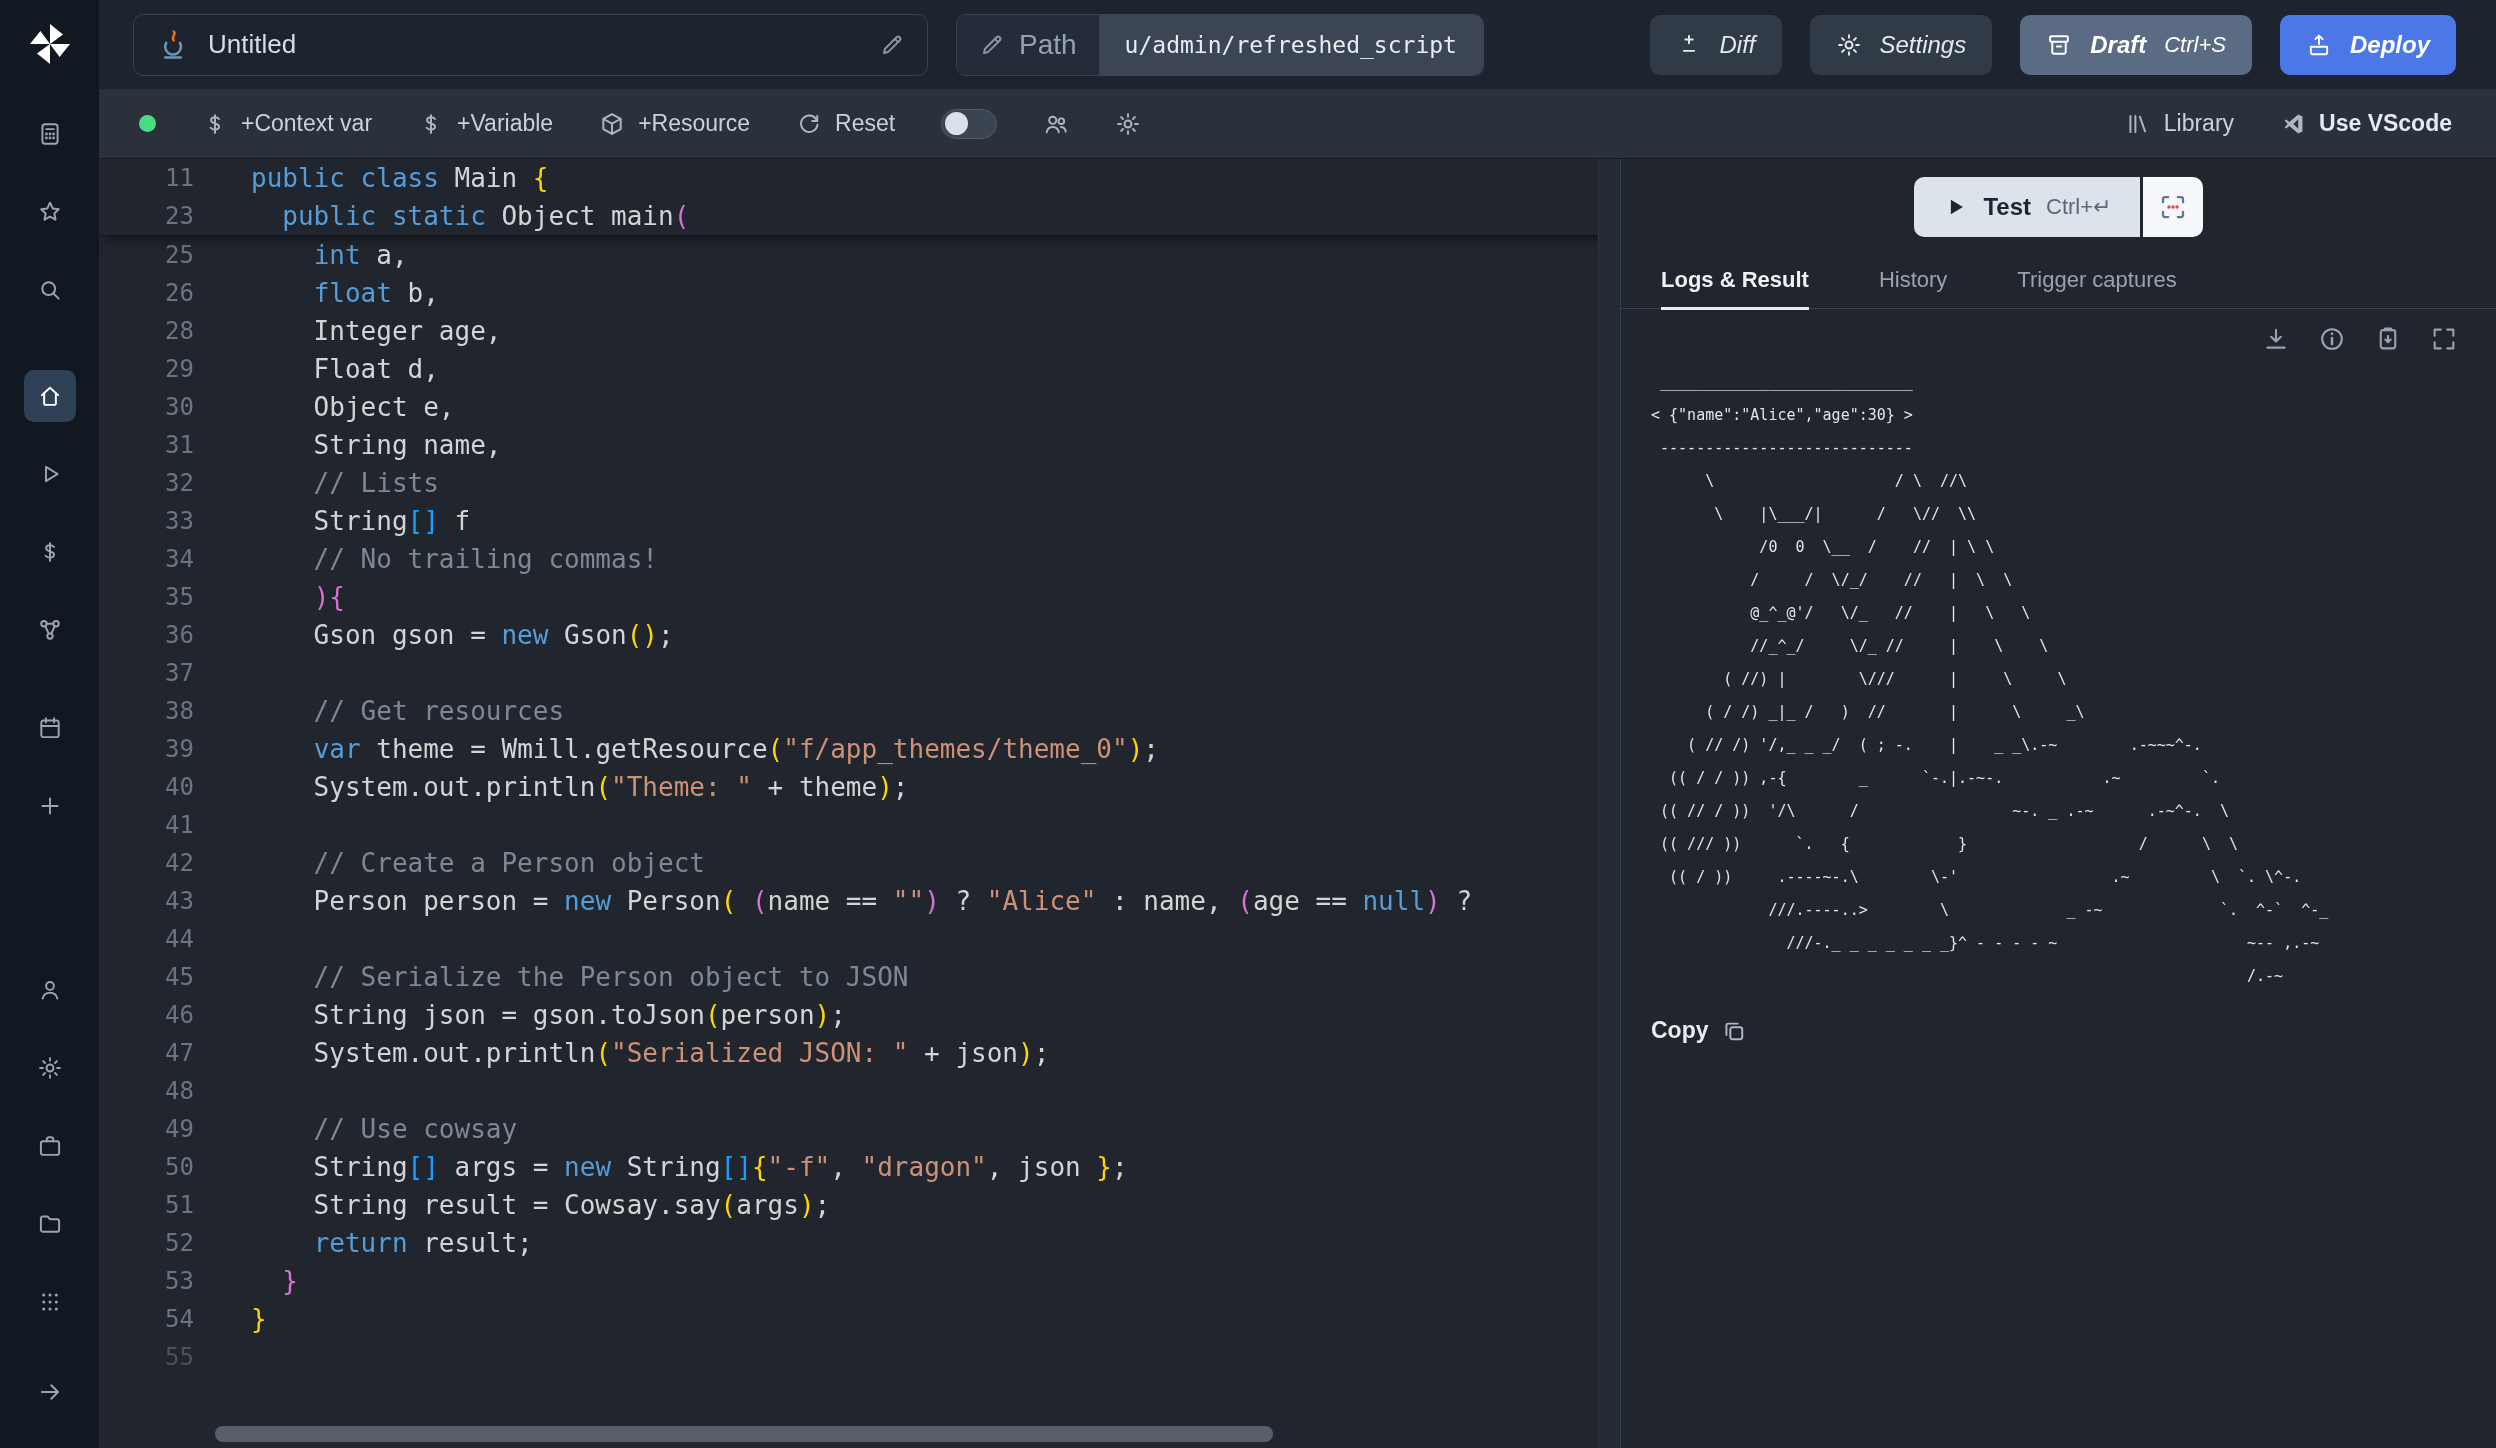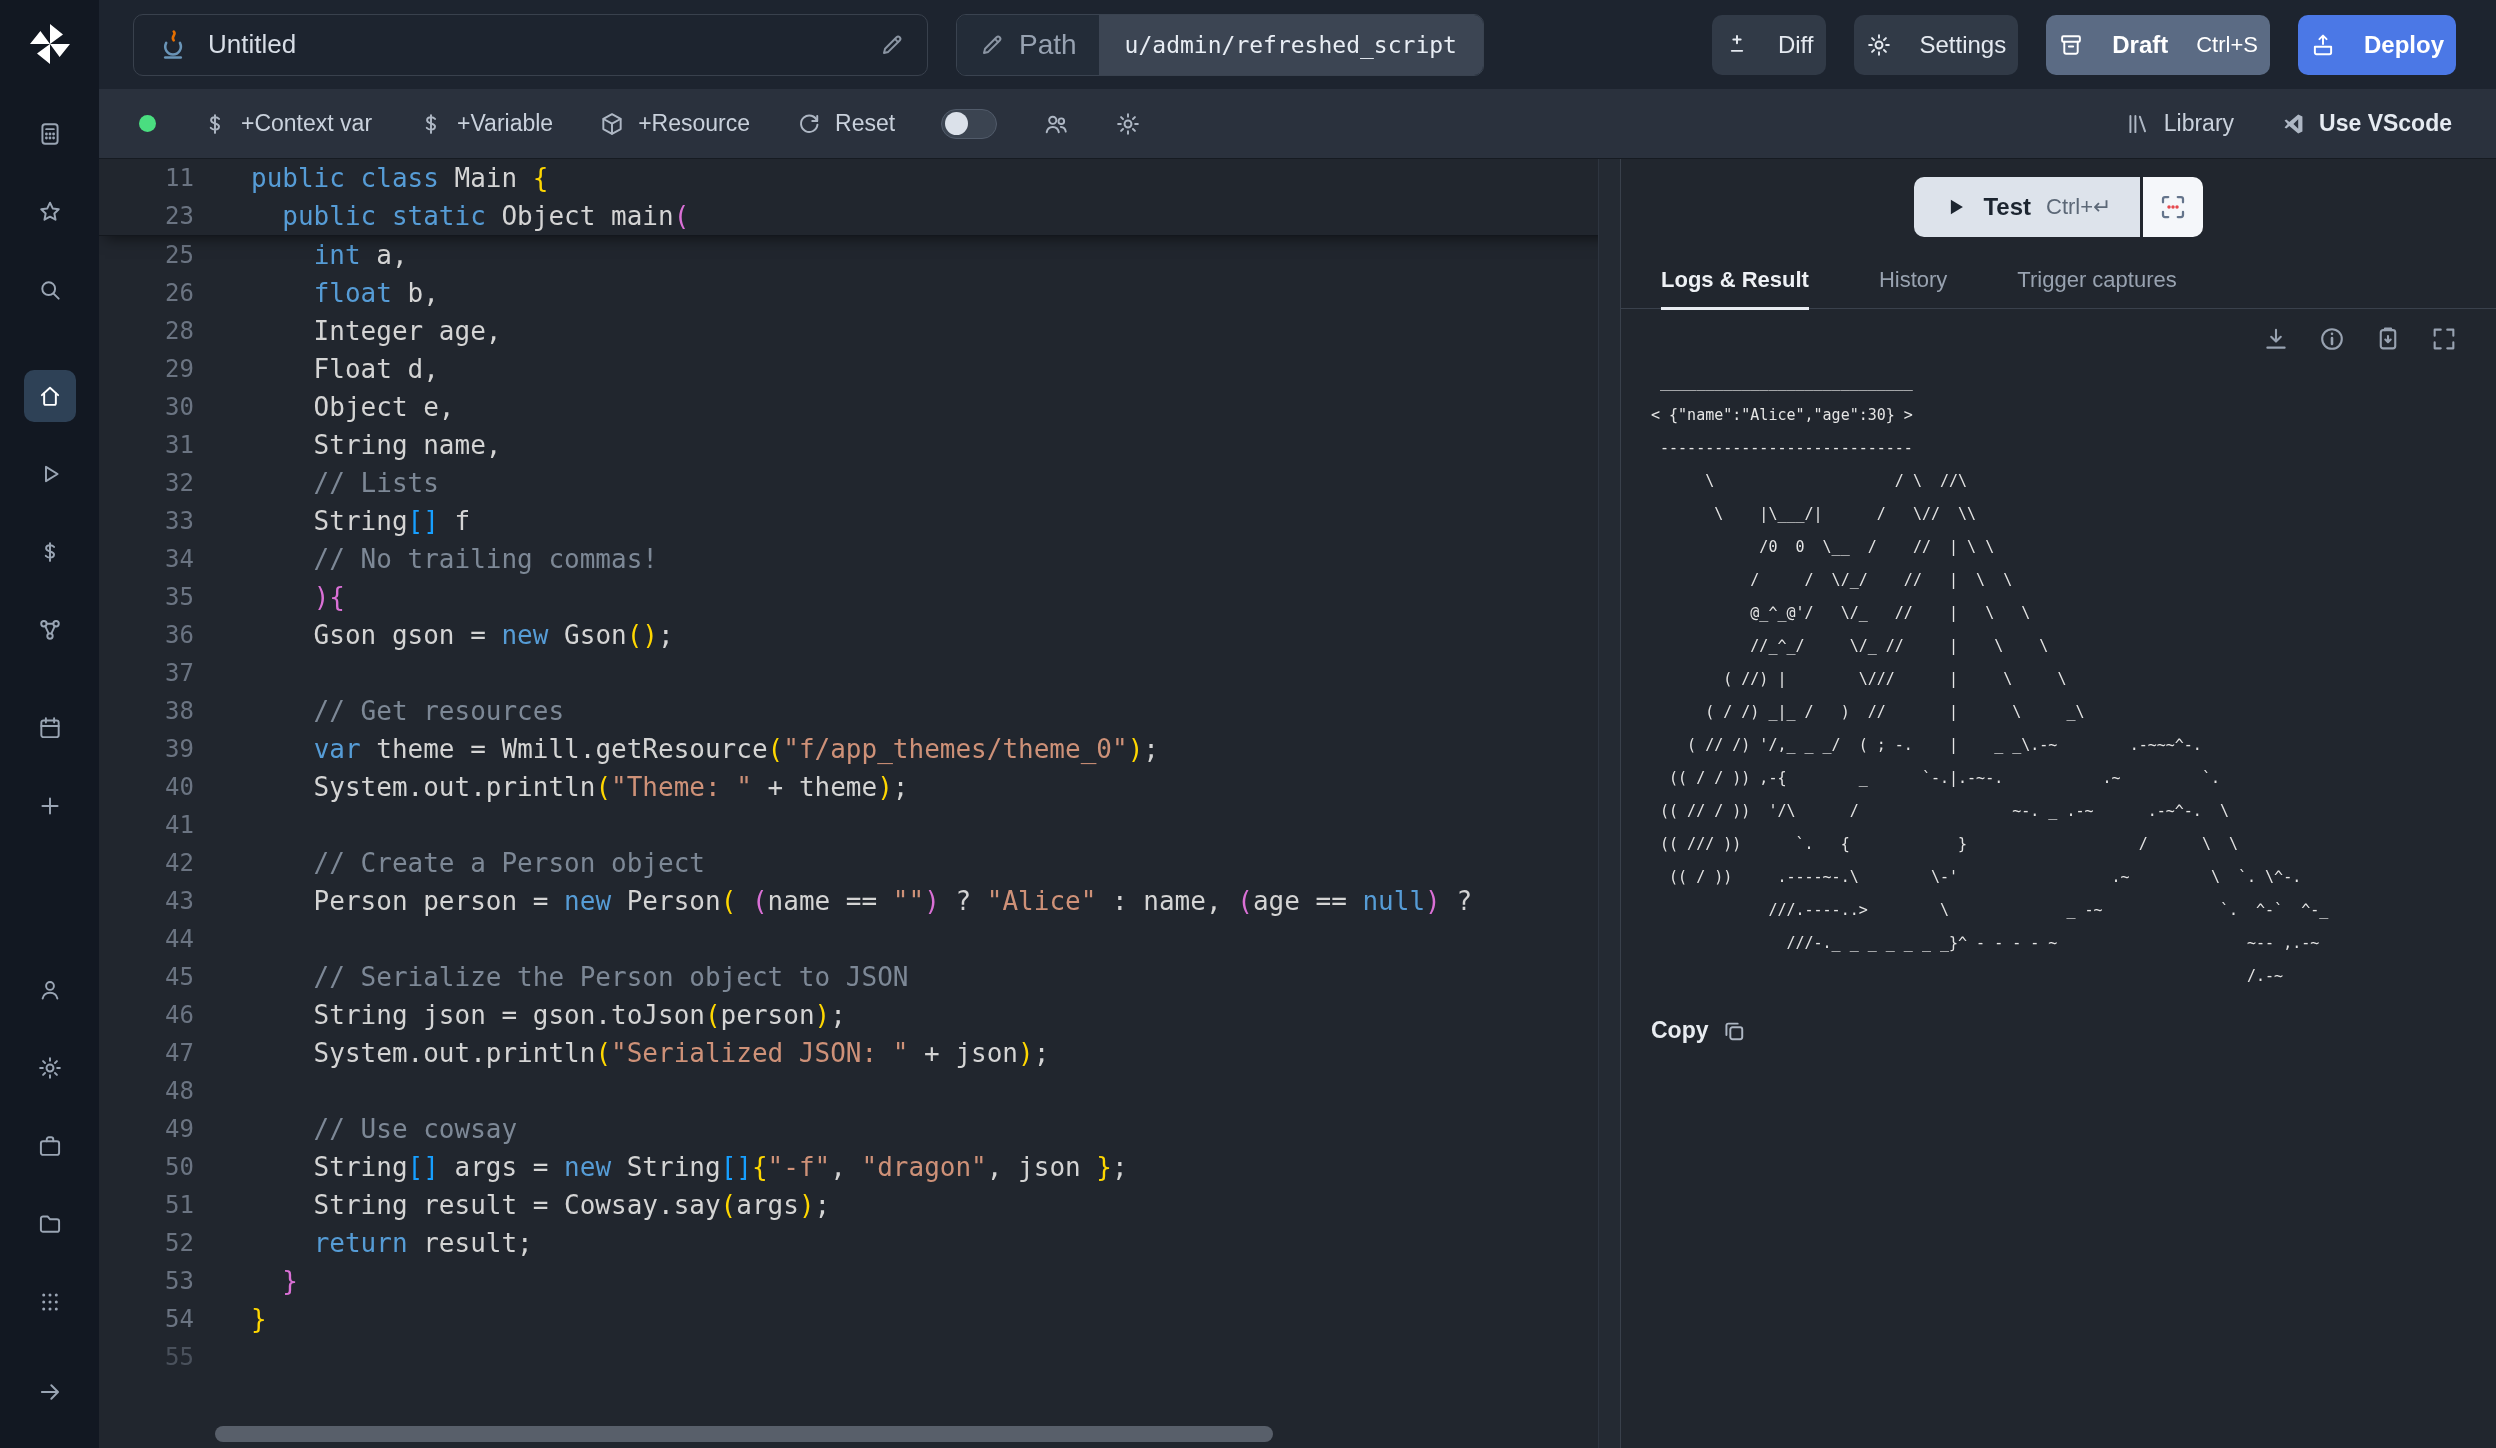--- a/index.html
+++ b/index.html
@@ -37,21 +37,21 @@
   .path-box { height:62px; border:1.5px solid #3a4350; border-radius:10px; display:flex;
     align-items:stretch; overflow:hidden; cursor:pointer; }
   .path-left { display:flex; align-items:center; gap:14px; padding:0 22px; color:#97a2b1;
     font-size:28px; background:#232c38; }
   .path-left .icon { color:#8b95a3; }
   .path-value { display:flex; align-items:center; padding:16px 26px; background:#3c4553;
     color:#e8edf4; font-family:"DejaVu Sans Mono",monospace; font-size:23px; }
   .spacer { flex:1; }
   button { font-family:inherit; }
   .btn { height:60px; border:none; border-radius:10px; display:flex; align-items:center;
-    gap:28px; padding:0 12px; font-size:24px; cursor:pointer; }
+    gap:18px; padding:0 26px; font-size:24px; cursor:pointer;font-style:italic; }
   .btn.dark { background:#313a47; color:#e4e9f0; }
   .btn.draft { background:#5b6b84; color:#ffffff; }
   .btn.deploy { background:#4b78e6; color:#ffffff; }
   .btn .b { font-weight:700; }
   .btn .kbd { color:#ffffff; font-size:22px; }
   .btn .icon { color:inherit; }
 
   .toolbar { height:70px; flex:none; background:#2a313d; border-bottom:1px solid #161b22;
     display:flex; align-items:center; gap:46px; padding:0 44px 0 40px; }
   .dot { width:17px; height:17px; border-radius:50%; background:#4ade80; flex:none; }

